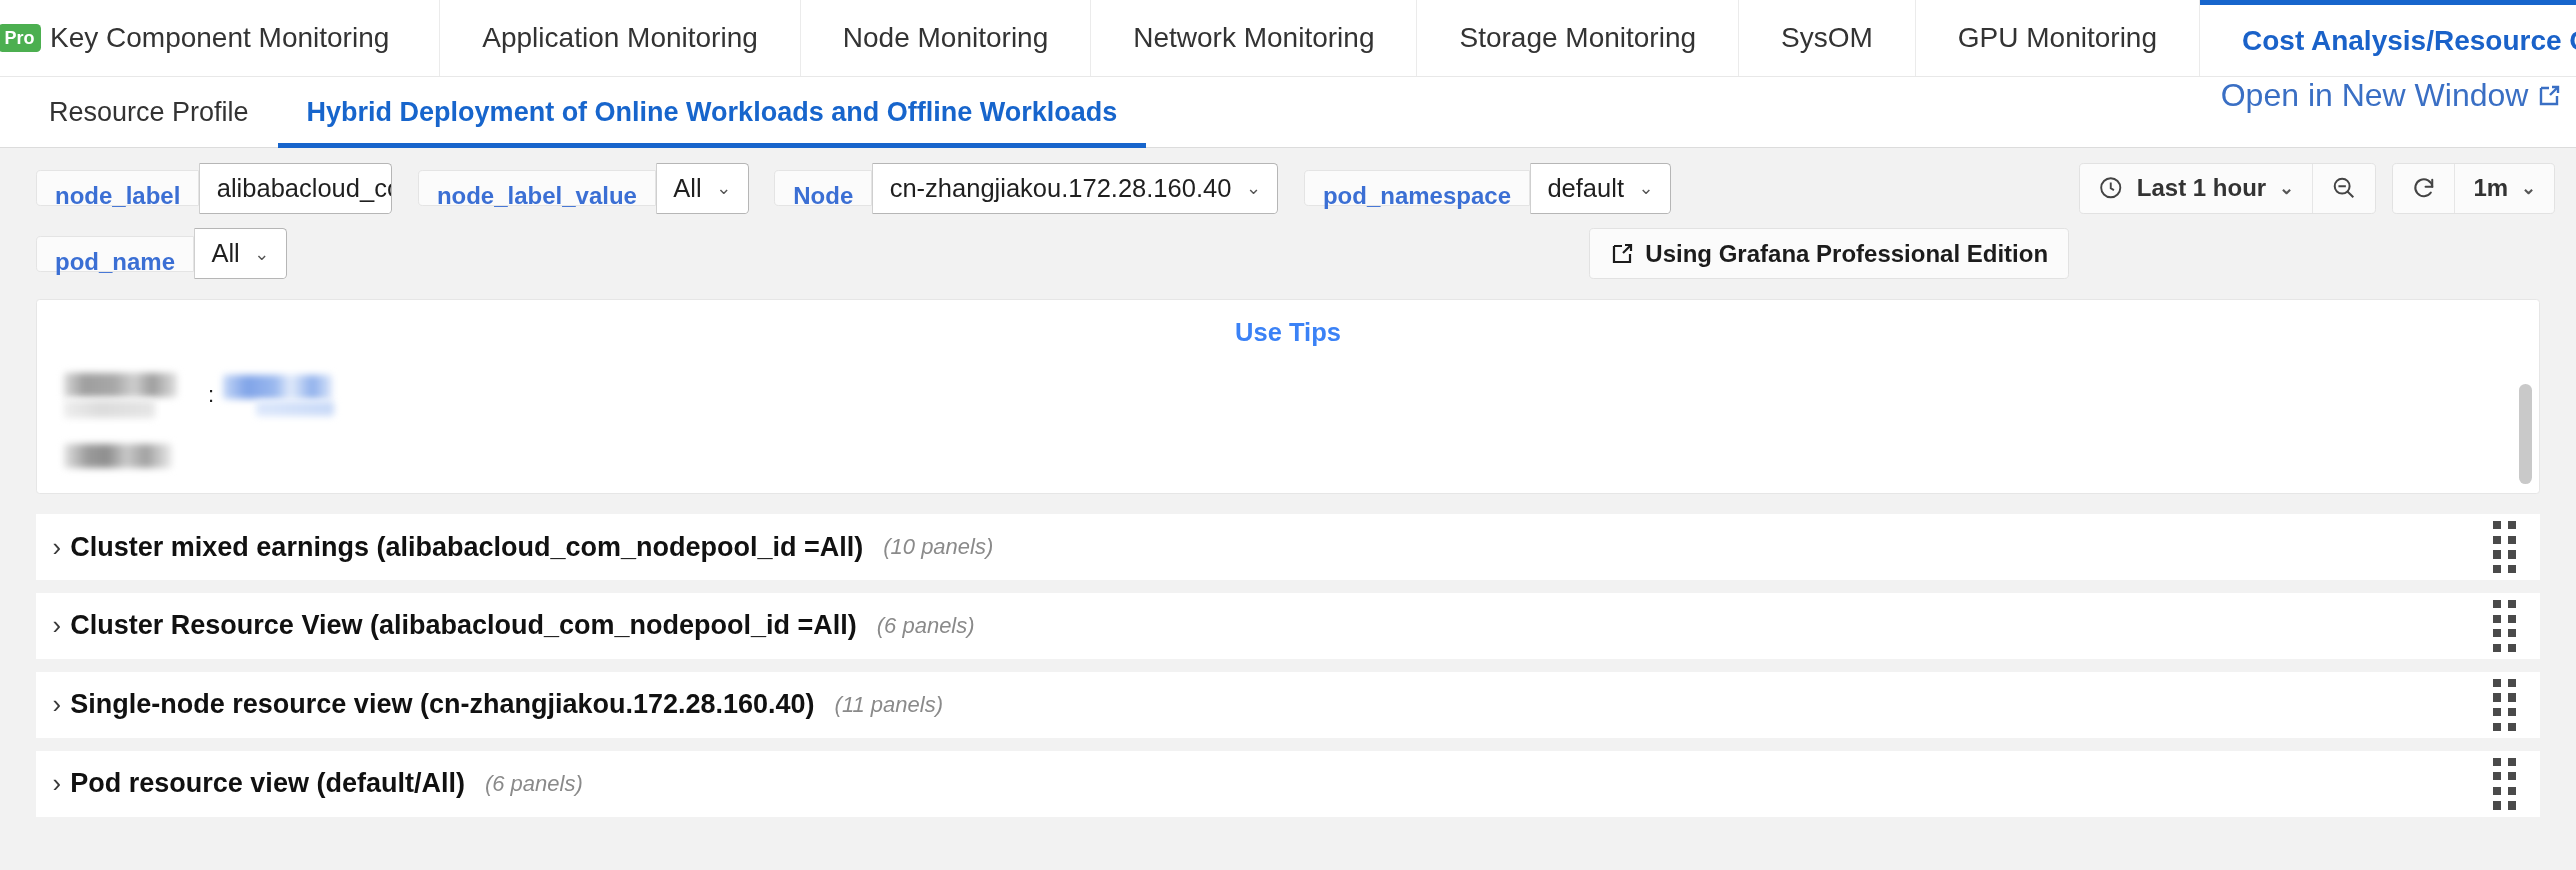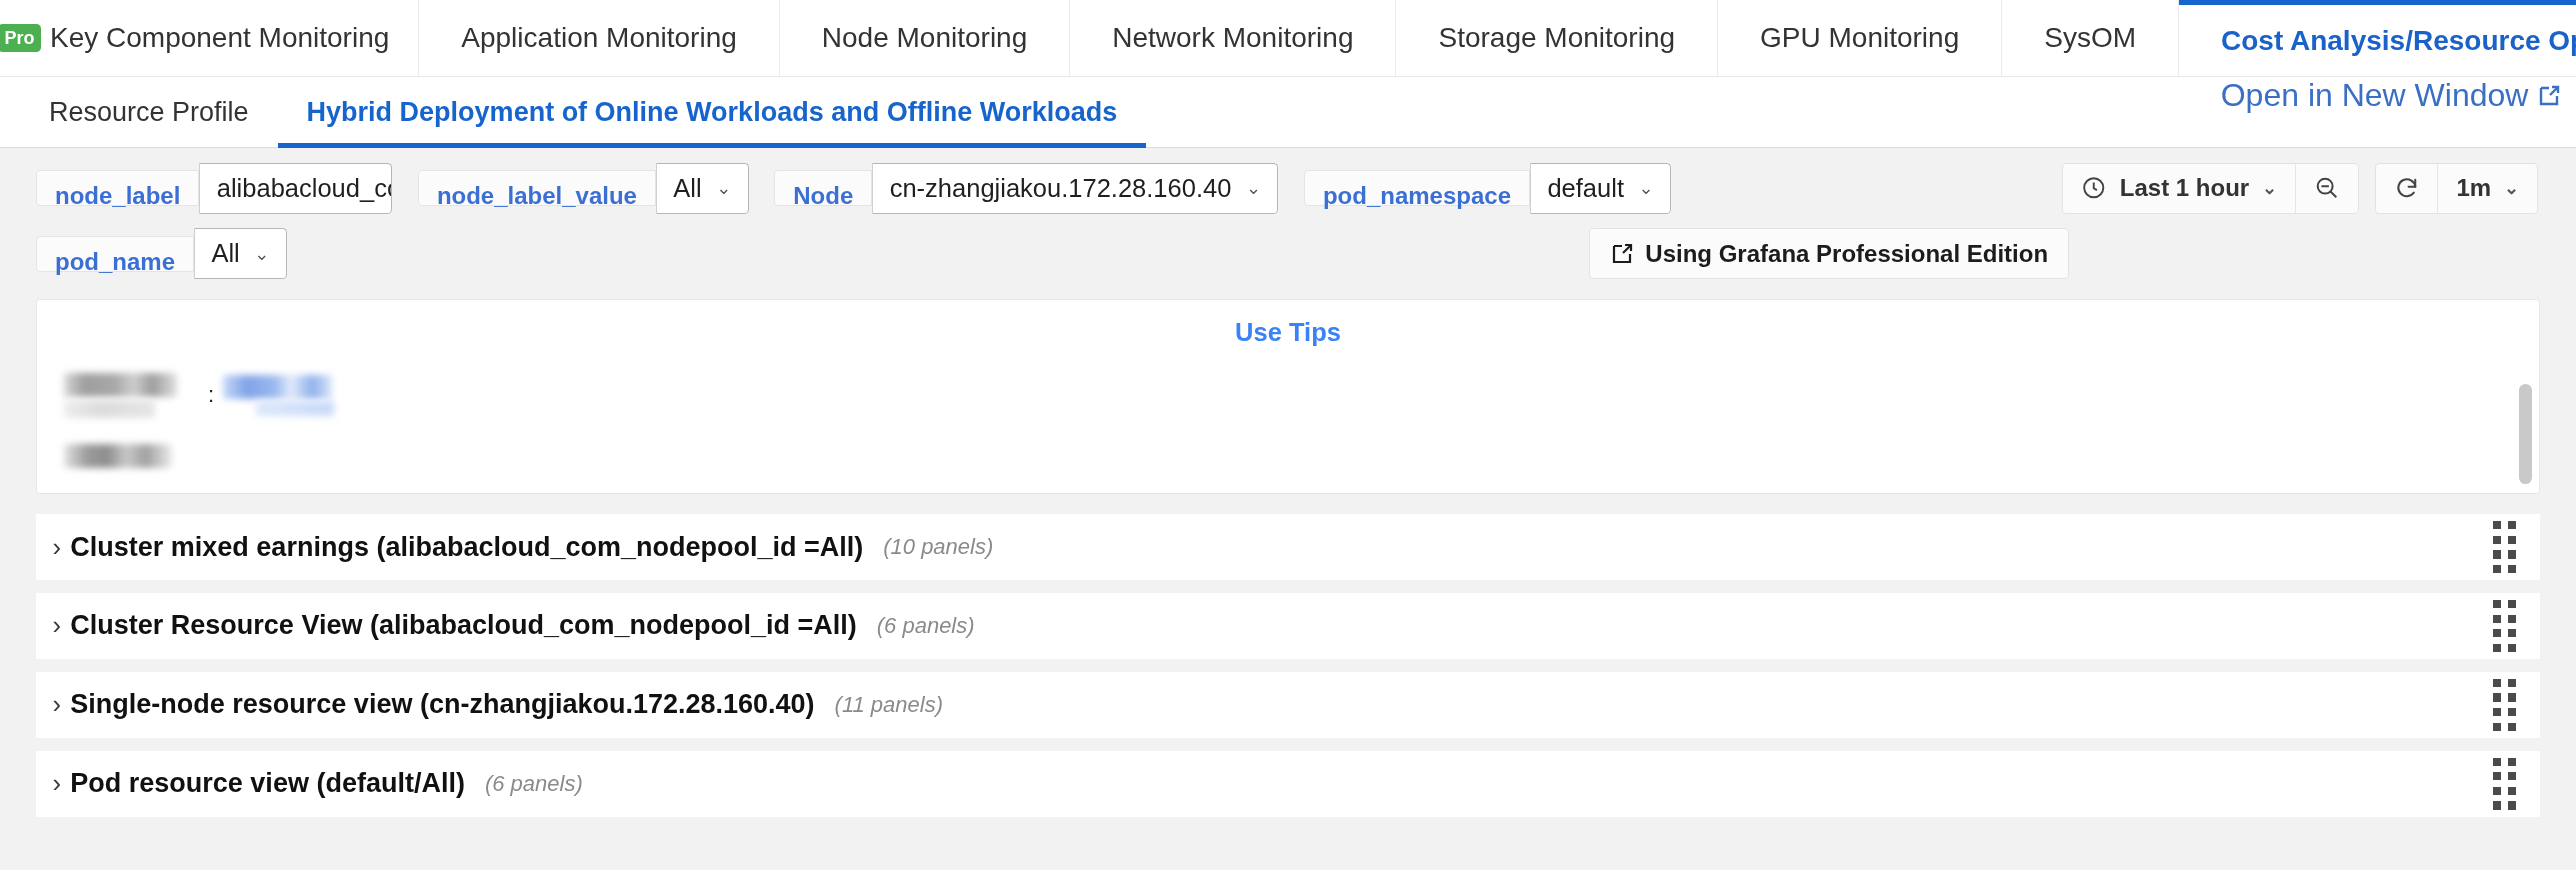--- a/index.html
+++ b/index.html
@@ -26,21 +26,21 @@
     justify-content: center;
     padding: 0 42px;
     font-size: 28px;
     color: #333333;
     border-right: 0.9px solid #ebebeb;
     white-space: nowrap;
     cursor: pointer;
     position: relative;
     background: #ffffff;
   }
-  .top-tab.first { padding-left: 11px; padding-right: 29px; justify-content: center; }
+  .top-tab.first { padding-left: 11px; padding-right: 50px; justify-content: center; }
   .top-tab.active {
     color: #1a62c9;
     font-weight: bold;
     border-top: 5.5px solid #1765cc;
   }
   .pro-badge {
     display: inline-block;
     background: #4caf50;
     color: #ffffff;
     font-size: 18px;
@@ -159,21 +159,21 @@
     font-size: 24px;
     font-weight: bold;
     color: #1c1c1c;
     cursor: pointer;
     white-space: nowrap;
   }
 
   
   .time-controls {
     position: absolute;
-    right: 38px;
+    right: 21px;
     top: 14.6px;
     display: flex;
     align-items: center;
     gap: 16.4px;
   }
   .tc-group {
     display: flex;
     align-items: stretch;
     background: #fbfbfb;
     border: 0.9px solid #e2e2e2;
@@ -317,25 +317,25 @@
 
   <div class="top-tab">
     <span>Network Monitoring</span>
   </div>
 
   <div class="top-tab">
     <span>Storage Monitoring</span>
   </div>
 
   <div class="top-tab">
+    <span>SysOM</span>
+  </div>
+
+  <div class="top-tab">
     <span>GPU Monitoring</span>
-  </div>
-
-  <div class="top-tab">
-    <span>SysOM</span>
   </div>
 
   <div class="top-tab active">
     <span>Cost Analysis/Resource Optimization</span>
   </div>
 
 </div>
 
 <div class="subbar">
   <div class="sub-tab">

